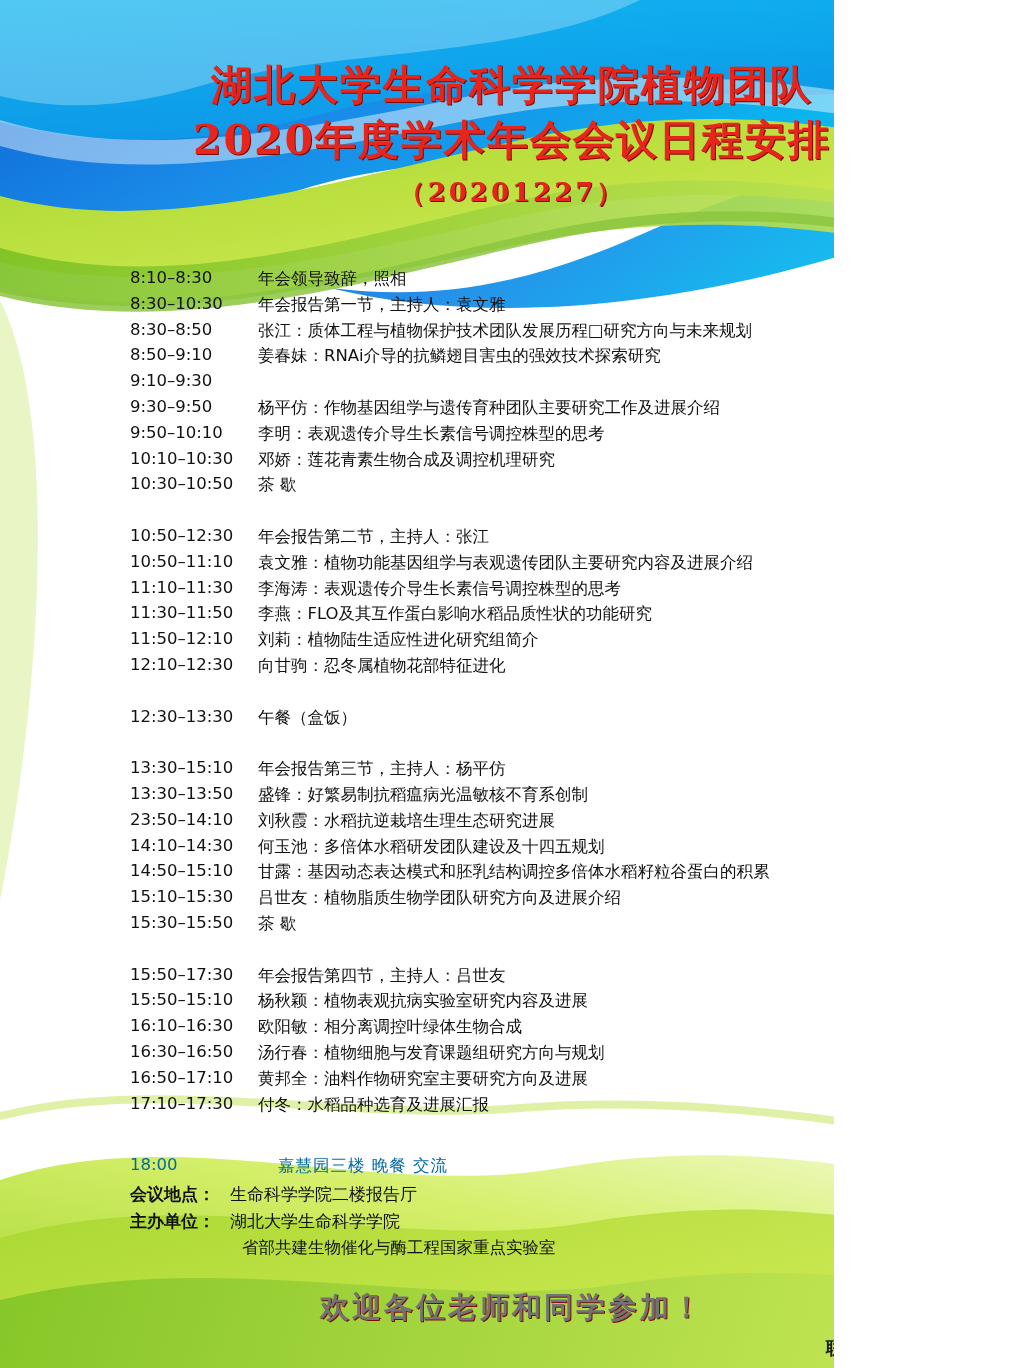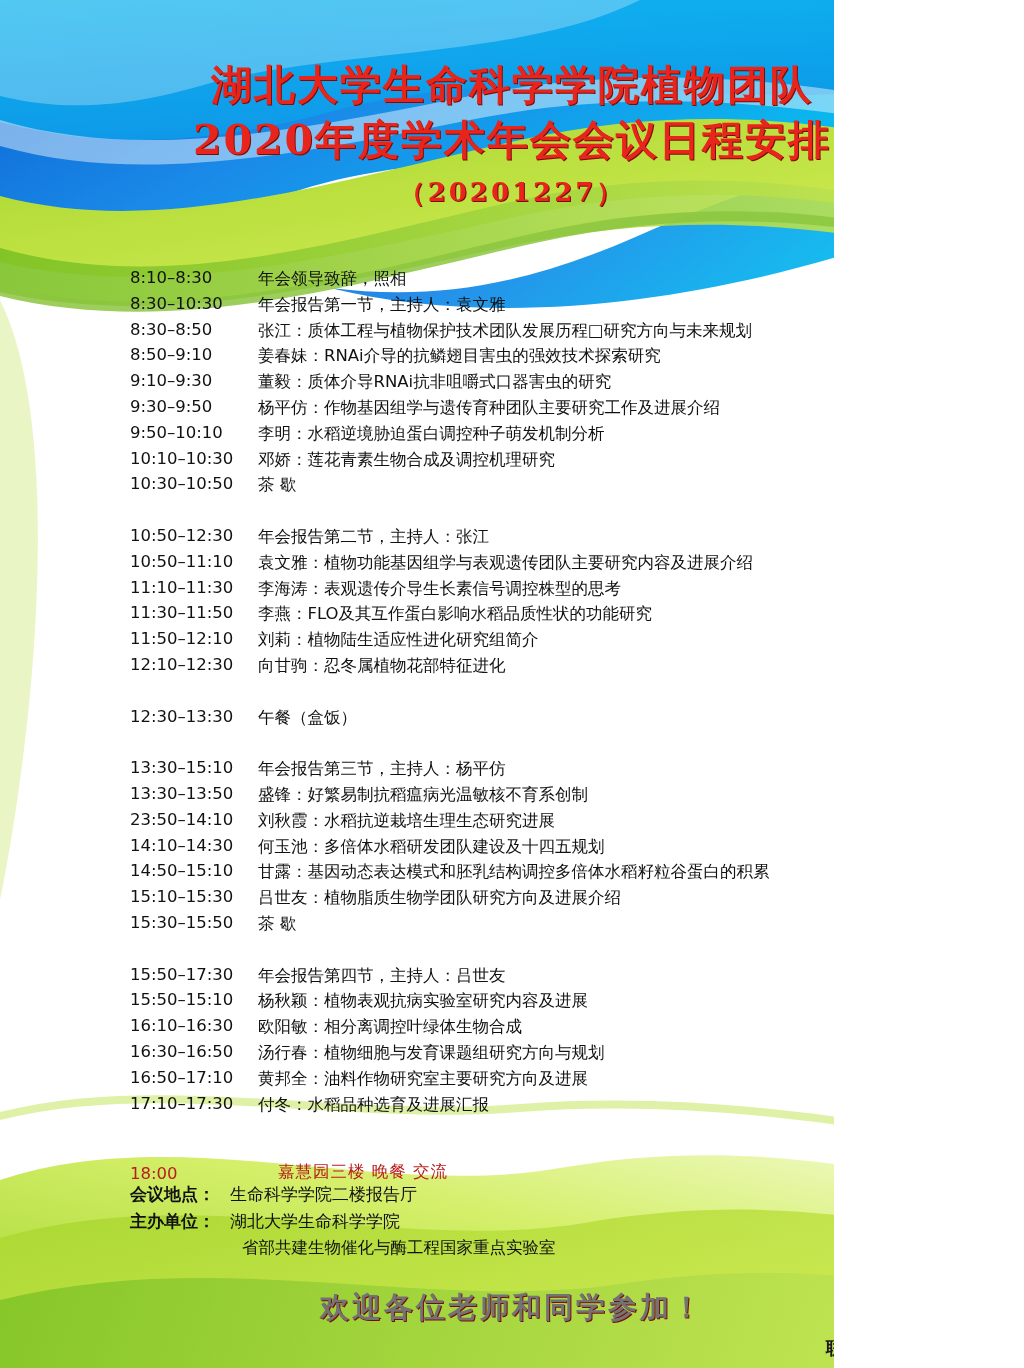--- a/index.html
+++ b/index.html
@@ -93,24 +93,24 @@
 
   
   .footer {
     position: absolute;
     top: 1155px;
     left: 130px;
     width: 860px;
   }
   .footer-row {
     display: flex;
-    align-items: flex-end;
+    align-items: flex-start;
     height: 28px;
     font-size: 16.5px;
-    color: #b91c1c;
+    color: #0369a1;
   }
   .footer-row .time {
     width: 128px;
     flex: 0 0 128px;
     white-space: nowrap;
   }
   .footer-row .desc {
     white-space: nowrap;
     letter-spacing: 1px;
     margin-left: 20px;
@@ -239,29 +239,28 @@
       <div class="row">
         <span class="time">8:30–8:50</span>
         <span class="desc">张江：质体工程与植物保护技术团队发展历程□研究方向与未来规划</span>
       </div>
       <div class="row">
         <span class="time">8:50–9:10</span>
         <span class="desc">姜春妹：RNAi介导的抗鳞翅目害虫的强效技术探索研究</span>
       </div>
       <div class="row">
         <span class="time">9:10–9:30</span>
-        <span class="desc">董毅：质体介导RNAi抗非咀嚼式口器害虫的研究</span>
       </div>
       <div class="row">
         <span class="time">9:30–9:50</span>
         <span class="desc">杨平仿：作物基因组学与遗传育种团队主要研究工作及进展介绍</span>
       </div>
       <div class="row">
         <span class="time">9:50–10:10</span>
-        <span class="desc">李明：水稻逆境胁迫蛋白调控种子萌发机制分析</span>
+        <span class="desc">李明：表观遗传介导生长素信号调控株型的思考</span>
       </div>
       <div class="row">
         <span class="time">10:10–10:30</span>
         <span class="desc">邓娇：莲花青素生物合成及调控机理研究</span>
       </div>
       <div class="row break">
         <span class="time">10:30–10:50</span>
         <span class="desc">茶 歇</span>
       </div>
 

